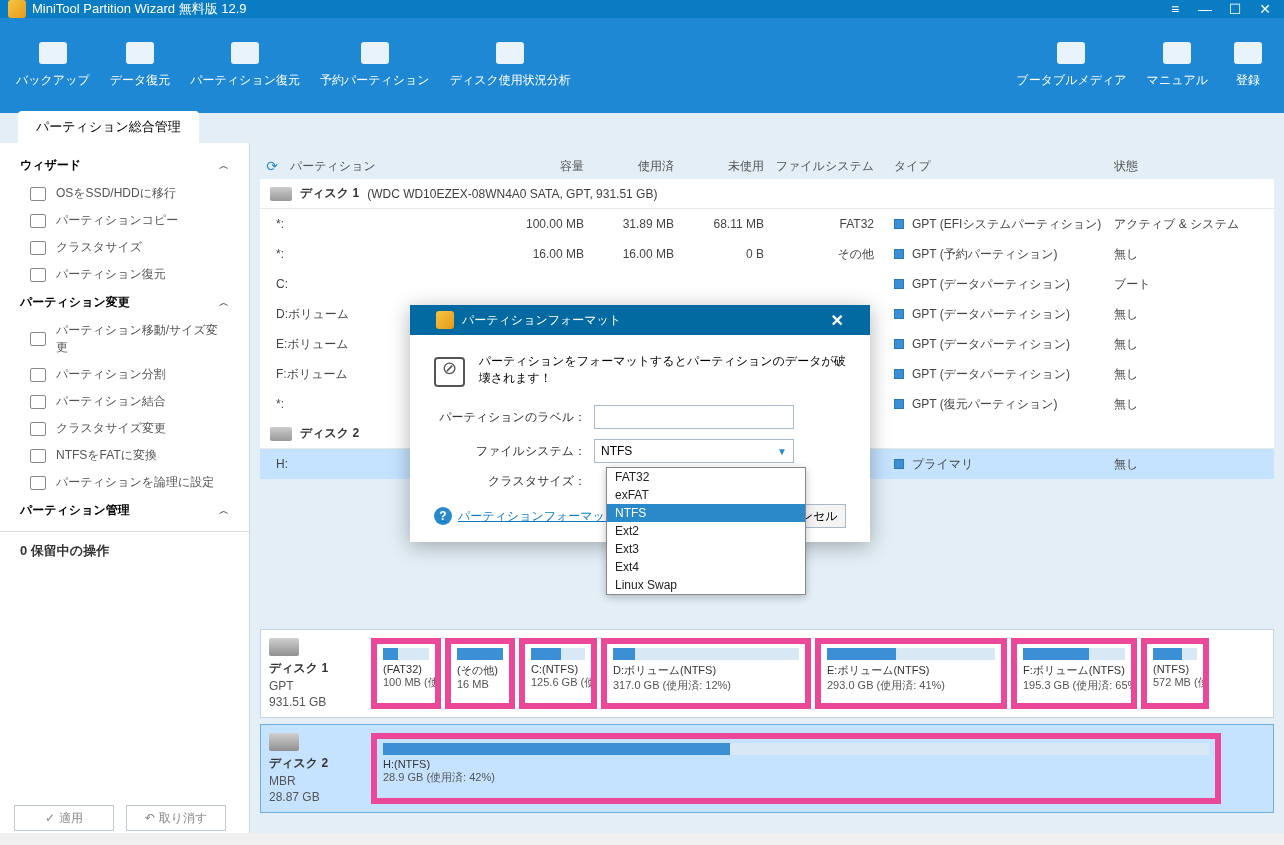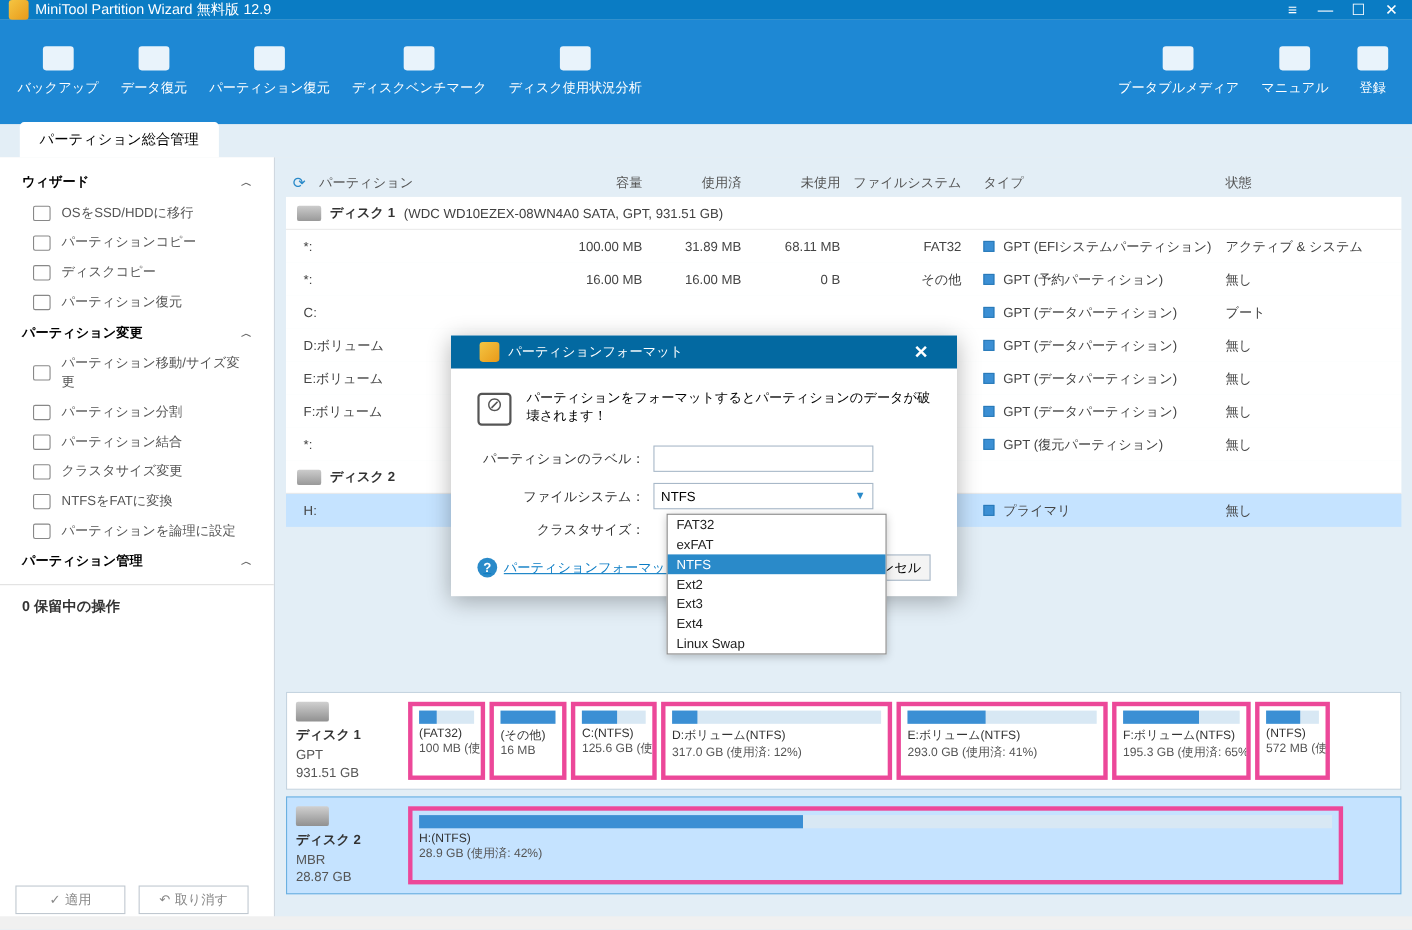--- a/index.html
+++ b/index.html
@@ -47,21 +47,21 @@
 .prow { display:flex; align-items:center; height:30px; background:#fff; padding-left:10px; font-size:12px; color:#444; }
 .prow.sel { background:#c5e3ff; }
 .type-sq { display:inline-block; width:10px; height:10px; background:#3b8fd4; margin-right:8px; vertical-align:middle; border:1px solid #2a7ab8; }
 
 .diskmap-area { margin-top:auto; background:#e3eef6; padding:4px 0; }
 .diskmap { background:#fff; border:1px solid #c5d4e0; margin-bottom:6px; padding:8px; display:flex; gap:4px; align-items:stretch; }
 .diskmap.sel { background:#c5e3ff; border-color:#6bb0e0; }
 .dm-label { width:98px; display:flex; flex-direction:column; justify-content:center; gap:2px; font-size:11px; color:#555; }
 .dm-label .dname { font-weight:bold; font-size:12px; color:#333; }
 .dm-disk-ico { width:30px; height:18px; background:linear-gradient(#d0d0d0,#909090); border-radius:2px; margin-bottom:2px; }
-.dm-part { border:4px solid #ec4899; padding:4px 6px; display:flex; flex-direction:column; font-size:11px; color:#333; min-width:0; overflow:hidden; white-space:nowrap; position:relative; }
+.dm-part { border:6px solid #ec4899; padding:4px 6px; display:flex; flex-direction:column; font-size:11px; color:#333; min-width:0; overflow:hidden; white-space:nowrap; position:relative; }
 .dm-part .bar { height:12px; background:#d8e8f4; margin-bottom:3px; position:relative; }
 .dm-part .bar .fill { height:100%; background:#3b8fd4; }
 .dm-part .l1 { font-size:11px; }
 .dm-part .l2 { font-size:11px; color:#555; }
 
 
 .dialog { position:absolute; left:410px; top:305px; width:460px; background:#fff; box-shadow:0 4px 20px rgba(0,0,0,.3); z-index:100; }
 .dlg-title { height:30px; background:#0369a1; color:#fff; display:flex; align-items:center; padding:0 26px; font-size:13px; }
 .dlg-title .dlg-ico { width:18px; height:18px; background:linear-gradient(135deg,#f5c542,#e89a1a); border-radius:3px; margin-right:8px; }
 .dlg-title .dlg-close { margin-left:auto; cursor:pointer; font-size:16px; font-weight:bold; }
@@ -106,21 +106,21 @@
       <div class="tool-btn">
         <div class="ico"></div>
         <div class="lbl">データ復元</div>
       </div>
       <div class="tool-btn">
         <div class="ico"></div>
         <div class="lbl">パーティション復元</div>
       </div>
       <div class="tool-btn">
         <div class="ico"></div>
-        <div class="lbl">ディスクベンチマーク</div>
+        <div class="lbl">予約パーティション</div>
       </div>
       <div class="tool-btn">
         <div class="ico"></div>
         <div class="lbl">ディスク使用状況分析</div>
       </div>
     </div>
   <div class="spacer"></div>
   <div id="toolbar-right" style="display:flex;">
       <div class="tool-btn">
         <div class="ico"></div>
@@ -151,21 +151,21 @@
         <div class="side-item">
           <span class="ico"></span>
           <span>OSをSSD/HDDに移行</span>
         </div>
         <div class="side-item">
           <span class="ico"></span>
           <span>パーティションコピー</span>
         </div>
         <div class="side-item">
           <span class="ico"></span>
-          <span>ディスクコピー</span>
+          <span>クラスタサイズ</span>
         </div>
         <div class="side-item">
           <span class="ico"></span>
           <span>パーティション復元</span>
         </div>
         <div class="side-sec">
           <span>パーティション変更</span>
           <span class="chev">︿</span>
         </div>
         <div class="side-item">

